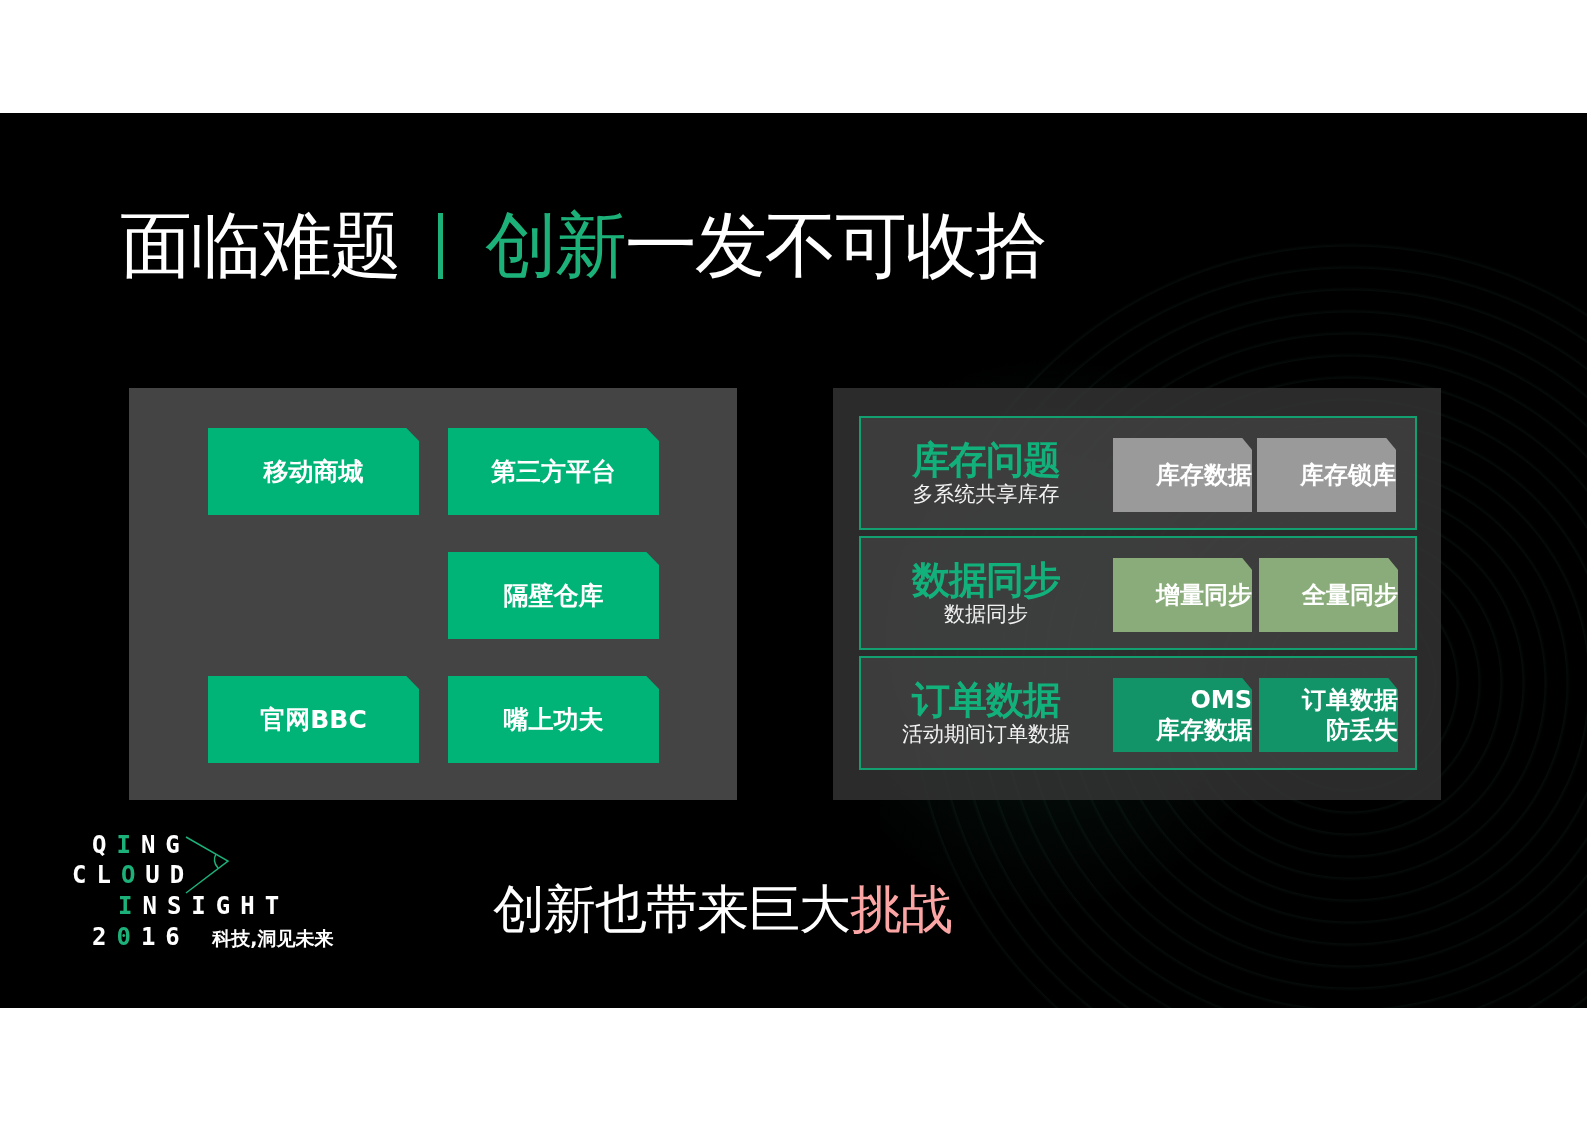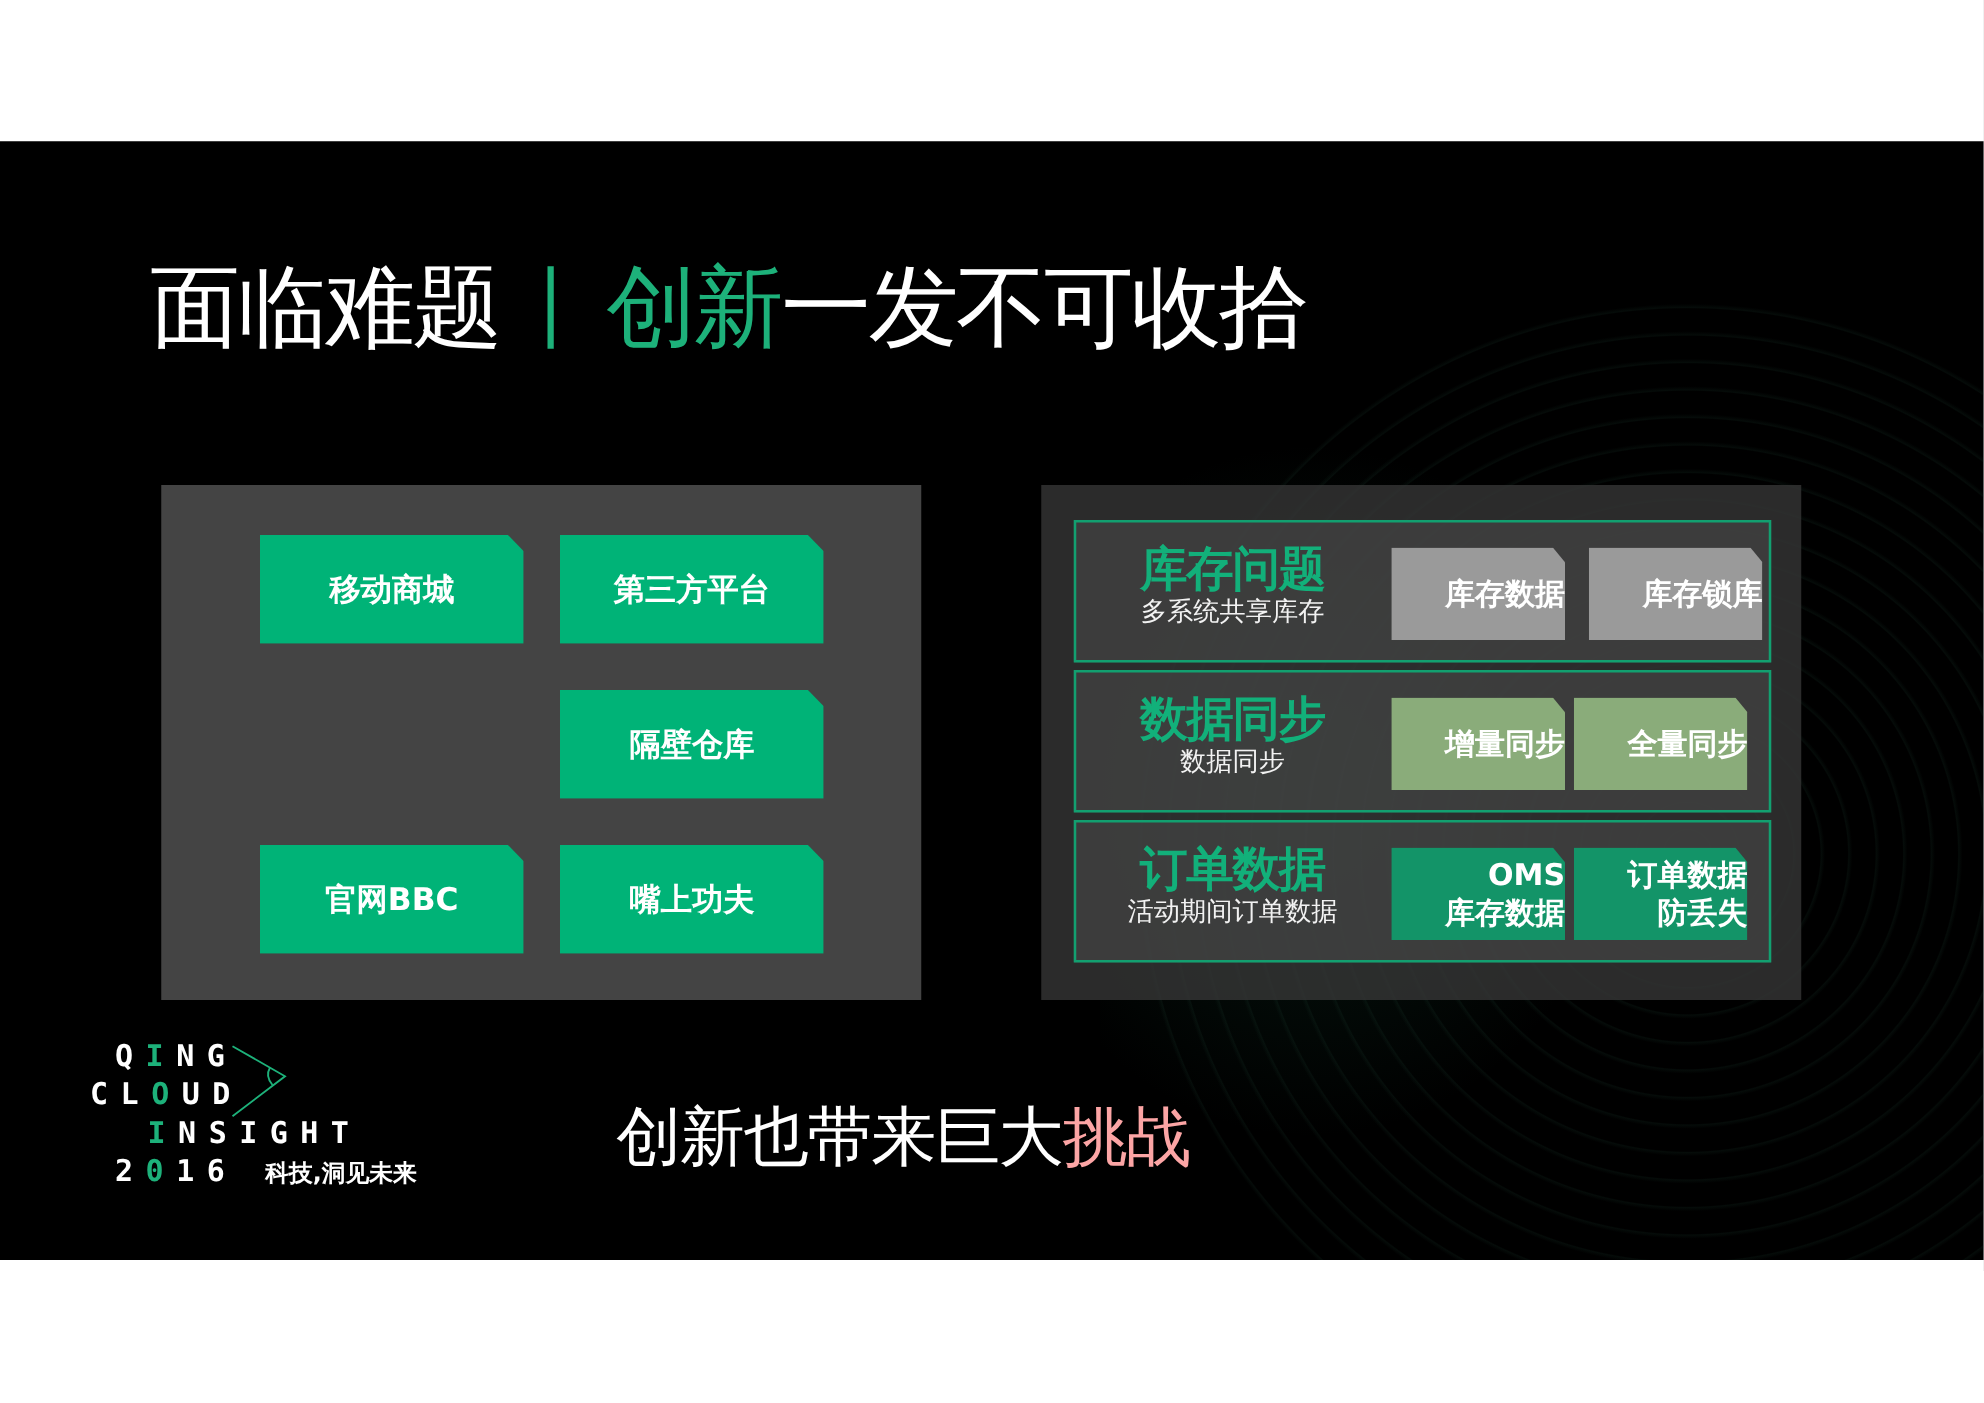--- a/index.html
+++ b/index.html
@@ -38,22 +38,22 @@
     clip-path: polygon(0 0, 94% 0, 100% 15%, 100% 100%, 0 100%);
     color: #ffffff; font-weight: bold; font-size: 25px;
     display: flex; align-items: center; justify-content: center;
   }
 
   .row {
     position: absolute; left: 26px; width: 558px; height: 114px;
     border: 2px solid #12a070; background: rgba(75,75,75,0.55);
   }
   .row .head {
-    position: absolute; left: 0; top: 16px; width: 250px; height: 100%;
-    display: flex; flex-direction: column; align-items: center; 
+    position: absolute; left: 0; top: 0; width: 250px; height: 100%;
+    display: flex; flex-direction: column; align-items: center; justify-content: center;
   }
   .row .head-title { color: #12b07a; font-weight: bold; font-size: 38px; line-height: 42px; letter-spacing: -1px; }
   .row .head-sub { color: #f2f2f2; font-size: 21px; line-height: 26px; }
   .chip {
     position: absolute; top: 20px; width: 139px; height: 74px;
     clip-path: polygon(0 0, 93% 0, 100% 16%, 100% 100%, 0 100%);
     color: #ffffff; font-weight: bold; font-size: 24px; line-height: 30px;
     display: flex; flex-direction: column; align-items: flex-end; justify-content: center; text-align: center;
   }
   .chip.gray { background: #9a9a9a; }
@@ -108,21 +108,21 @@
 
   <div class="panel panel-right">
     <div class="row" style="top:28px;">
       <div class="head">
         <div class="head-title">库存问题</div>
         <div class="head-sub">多系统共享库存</div>
       </div>
       <div class="chip gray" style="left:252px;">
         <span>库存数据</span>
       </div>
-      <div class="chip gray" style="left:410px;">
+      <div class="chip gray" style="left:396px;">
         <span>库存锁库</span>
       </div>
     </div>
 
     <div class="row" style="top:148px;">
       <div class="head">
         <div class="head-title">数据同步</div>
         <div class="head-sub">数据同步</div>
       </div>
       <div class="chip olive" style="left:252px;">

